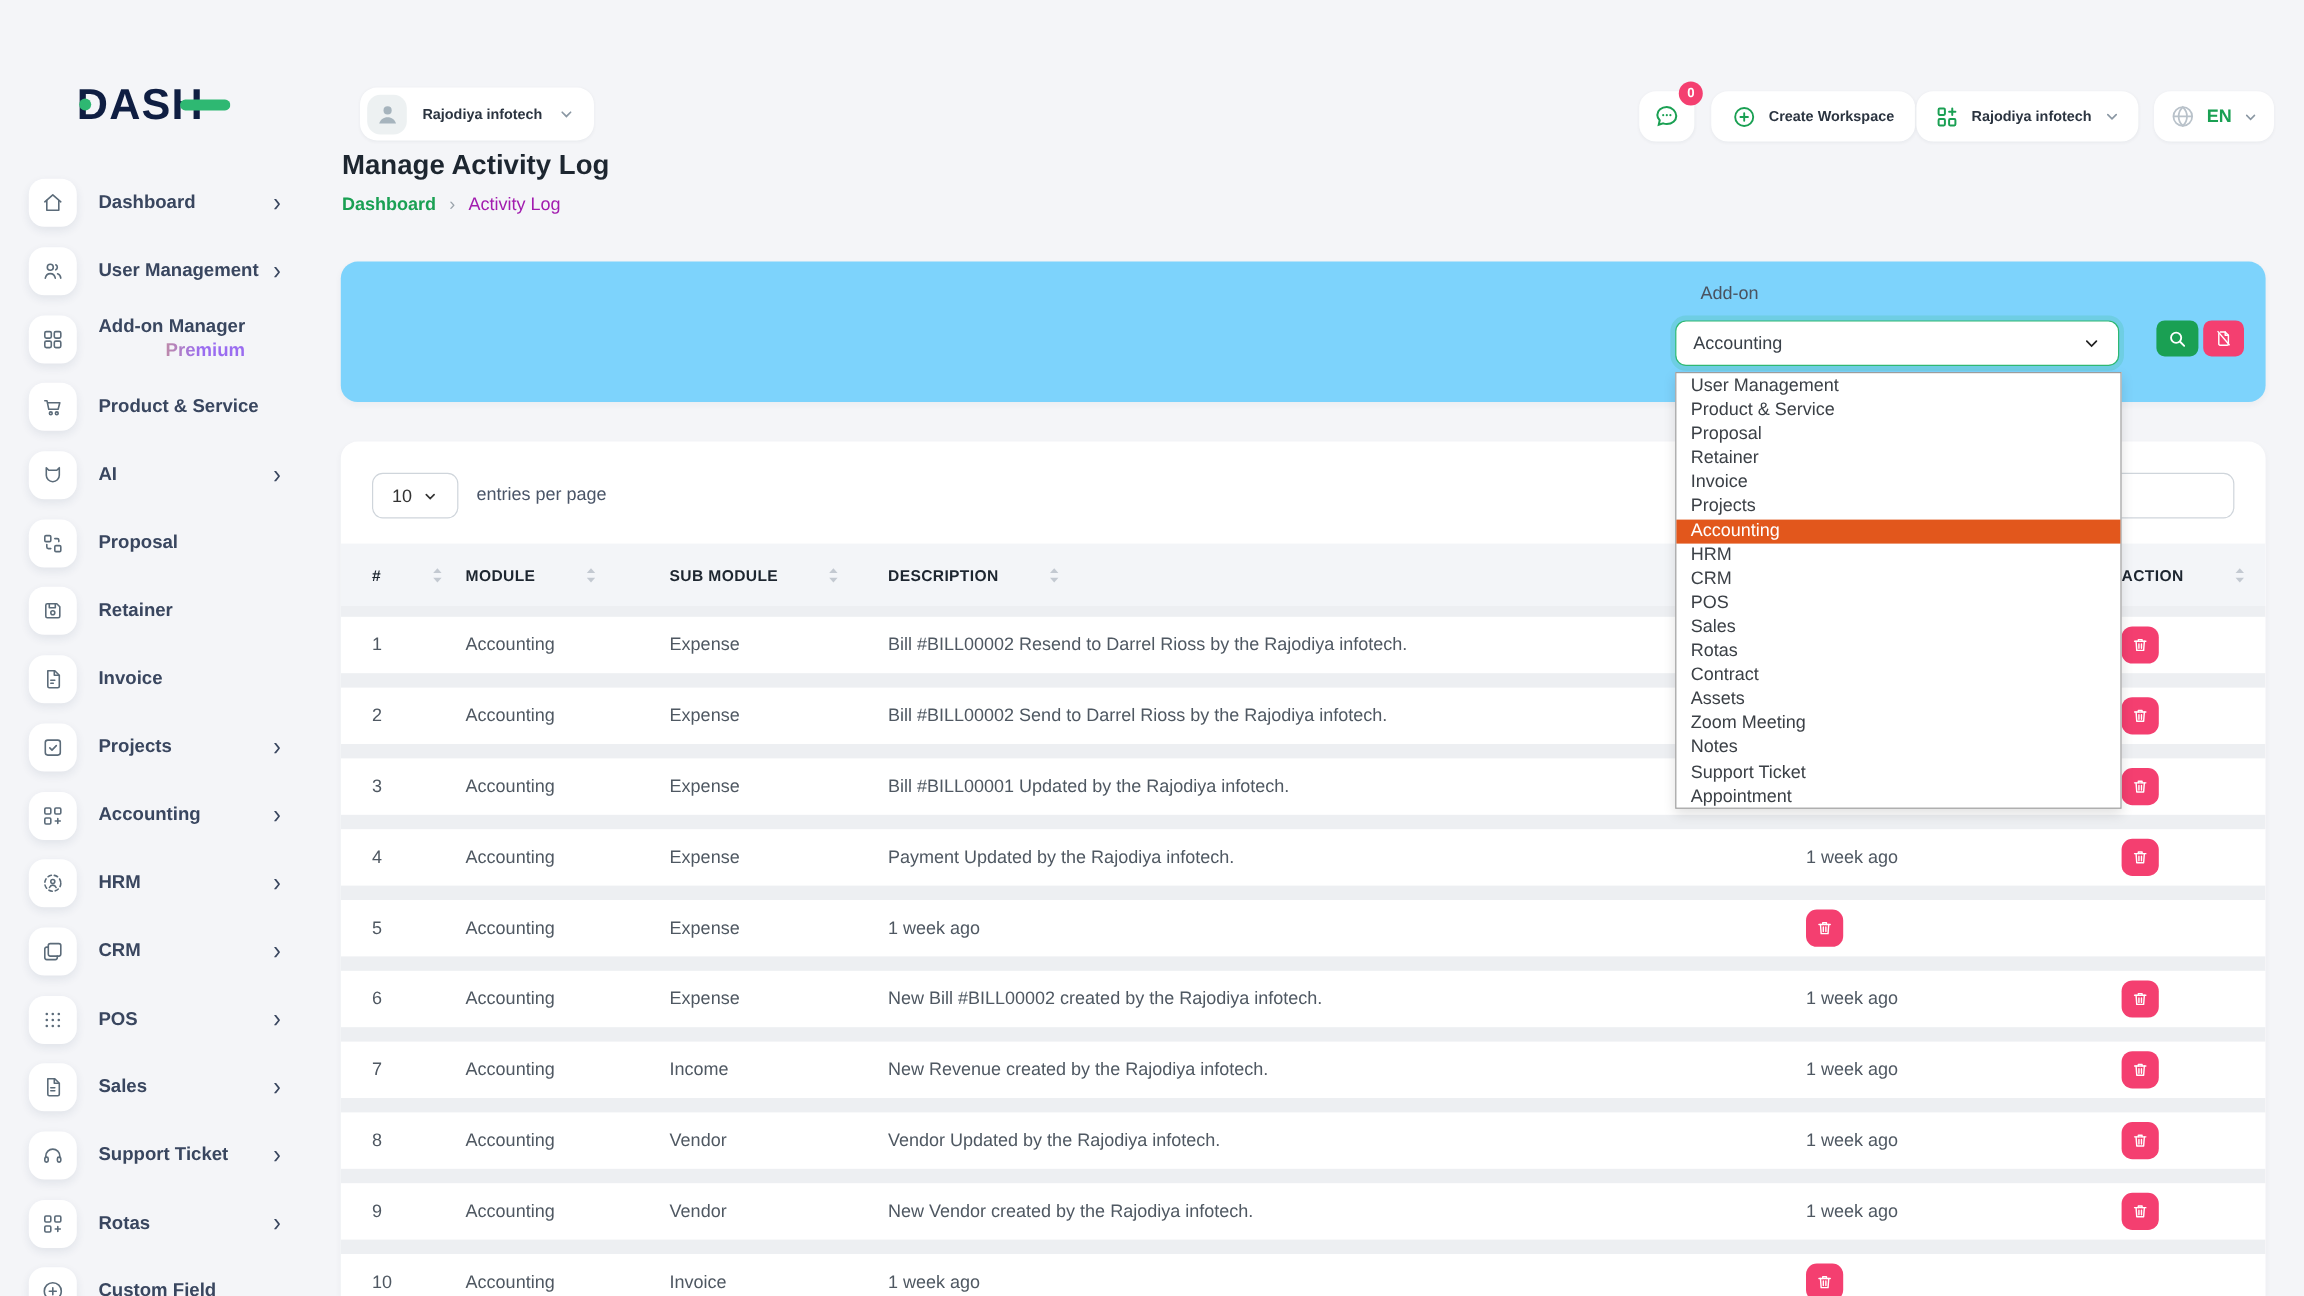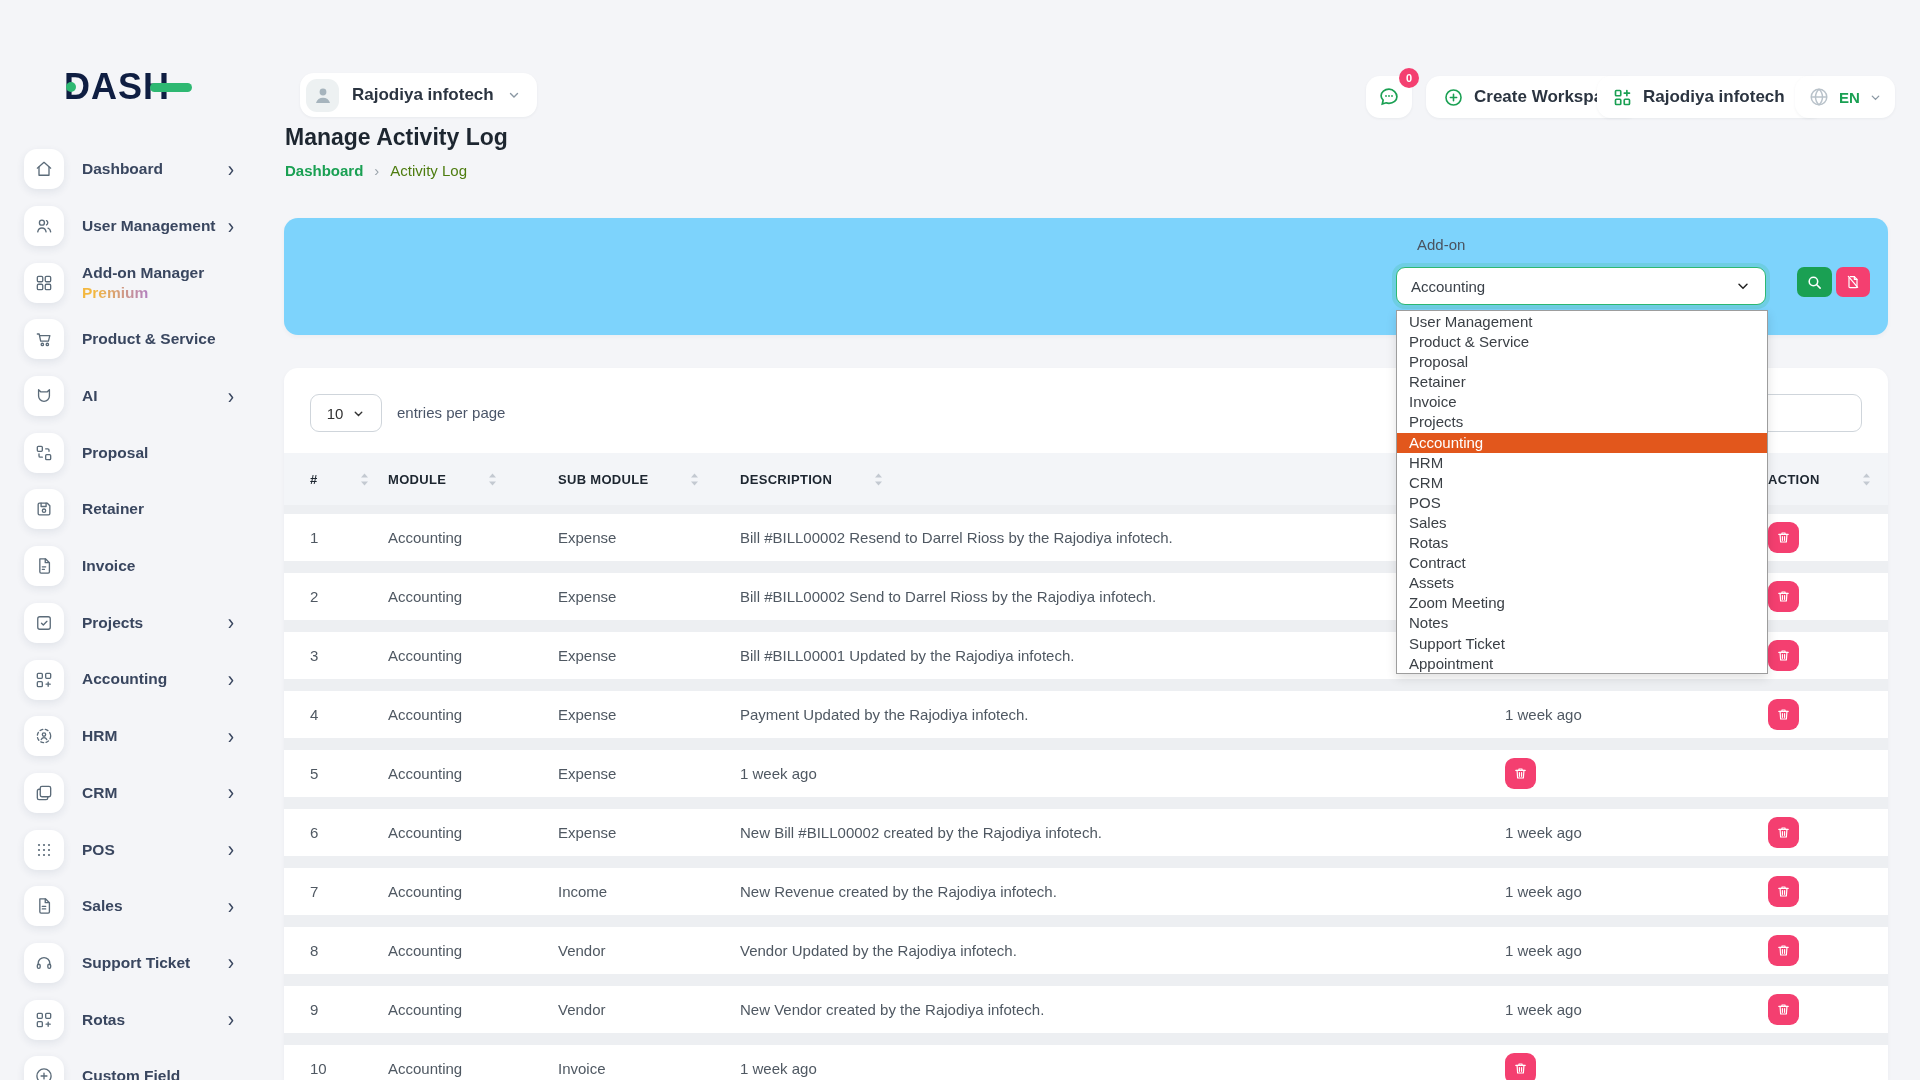--- a/index.html
+++ b/index.html
@@ -6,41 +6,41 @@
   body{width:1920px;height:1080px;background:#f4f5f8;font-family:"Liberation Sans",sans-serif;overflow:hidden}
   .app{position:relative;width:1920px;height:1080px}
 
   
   .sidebar{position:absolute;left:0;top:0;width:258px;height:1080px}
   .logo{position:absolute;left:64px;top:66px;cursor:pointer}
   .nav{position:absolute;left:0;top:141px;width:258px}
   .side-item{display:flex;align-items:center;height:56.7px;padding:0 24px;cursor:pointer;box-sizing:border-box}
   .tile{width:40px;height:40px;background:#fff;border-radius:13px;box-shadow:0 3px 8px rgba(35,50,85,.09);display:flex;align-items:center;justify-content:center;color:#5b6b79;flex:0 0 40px}
   .side-label{margin-left:18px;font-size:15.5px;font-weight:700;color:#39465f;line-height:1.3}
-  .premium{display:block;text-align:left;font-weight:700;background:linear-gradient(90deg,#f3b73f 10%,#9a6cf0 70%);-webkit-background-clip:text;background-clip:text;color:transparent}
+  .premium{display:block;text-align:right;font-weight:700;background:linear-gradient(90deg,#f3b73f 10%,#9a6cf0 70%);-webkit-background-clip:text;background-clip:text;color:transparent}
   .chev{margin-left:auto;color:#39465f;font-size:19px;line-height:1;font-weight:400;transform:scaleY(1.15)}
 
   
   .pill{position:absolute;background:#fff;border-radius:14px;display:flex;align-items:center;box-shadow:0 1px 3px rgba(25,39,68,.05);cursor:pointer}
   .ws-pill{left:300px;top:73px;height:44px;padding:0 16px 0 6px;gap:13px}
   .avatar{width:33px;height:33px;border-radius:11px;background:#edf1f2;display:flex;align-items:center;justify-content:center;overflow:hidden}
-  .pill-text{font-size:17px;font-weight:700;color:#2b3440}
+  .pill-text{font-size:12px;font-weight:700;color:#2b3440}
   .chevdn{color:#8a97a3;display:flex}
   .chat-pill{left:1366px;top:76px;width:46px;height:42px;justify-content:center}
   .badge{position:absolute;top:-8px;right:-7px;min-width:20px;height:20px;border-radius:10px;background:#f43f70;color:#fff;font-size:11px;font-weight:700;display:flex;align-items:center;justify-content:center;padding:0 2px;box-sizing:border-box}
   .create-pill{left:1426px;top:76px;height:42px;padding:0 17px;gap:10px}
   .comp-pill{left:1597px;top:76px;height:42px;padding:0 15px;gap:10px}
   .lang-pill{left:1795px;top:76px;height:42px;padding:0 13px;gap:9px}
   .lang-text{font-size:15px;font-weight:700;color:#1aa053}
 
   .page-title{position:absolute;left:285px;top:124px;font-size:23px;font-weight:700;color:#1d2630}
   .crumbs{position:absolute;left:285px;top:162px;display:flex;align-items:center;gap:11px;font-size:15px}
   .crumb-home{color:#1aa053;font-weight:600;cursor:pointer}
   .crumb-sep{color:#9aa3ab;font-size:15px}
-  .crumb-cur{color:#4d7c0f}
+  .crumb-cur{color:#a21caf}
 
   
   .filter-card{position:absolute;left:284px;top:218px;width:1604px;height:117px;background:#7dd3fc;border-radius:14px;box-shadow:0 2px 5px rgba(25,39,68,.04)}
   .addon-label{position:absolute;left:1133px;top:18px;font-size:15px;color:#4a5360}
   .addon-select{position:absolute;left:1112px;top:49px;width:370px;height:38px;box-sizing:border-box;border:1.7px solid #2eb872;border-radius:9px;box-shadow:0 0 0 4px rgba(46,184,114,.18);background:#fff;display:flex;align-items:center;padding:0 14px;font-size:15px;color:#3a4149;cursor:pointer}
   .addon-select .chevdn{margin-left:auto;color:#222}
   .btn-search{position:absolute;left:1513px;top:49px;width:35px;height:30px;border-radius:7px;background:#1aa053;display:flex;align-items:center;justify-content:center;cursor:pointer;border:none}
   .btn-reset{position:absolute;left:1552px;top:49px;width:34px;height:30px;border-radius:7px;background:#f43f70;display:flex;align-items:center;justify-content:center;cursor:pointer;border:none}
 
   

